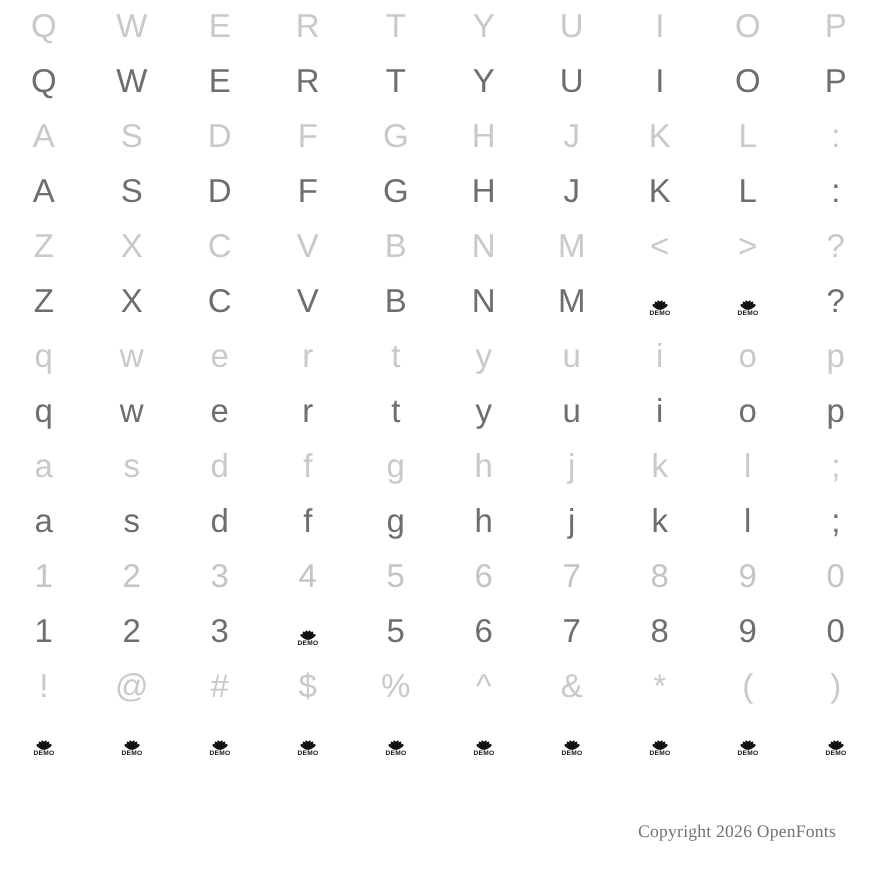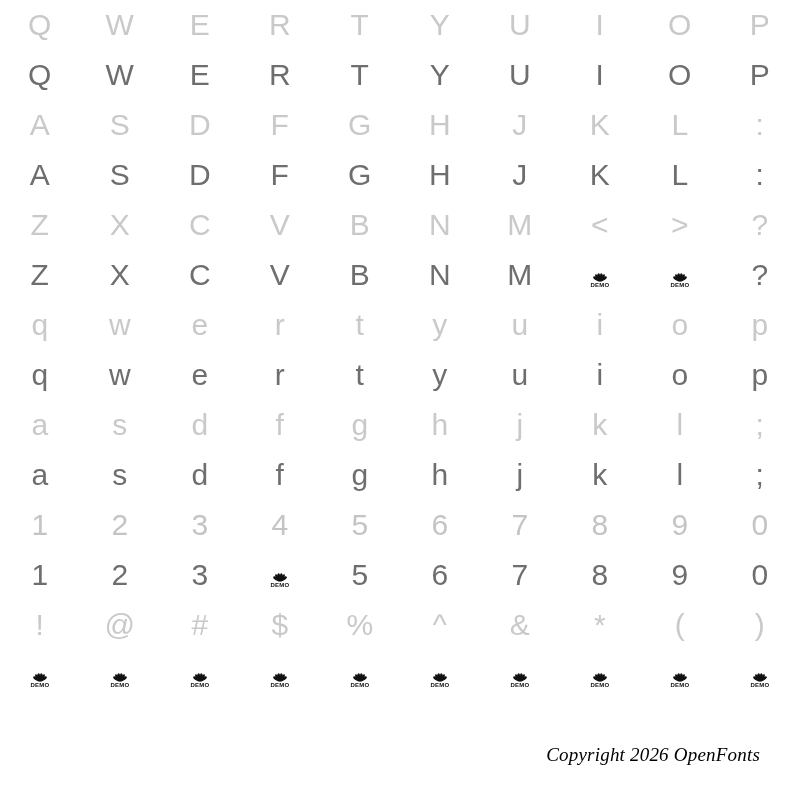--- a/index.html
+++ b/index.html
@@ -105,24 +105,23 @@
     line-height: 1;
     margin-top: 1px;
   }
   .footer {
     position: absolute;
     left: 0;
     right: 40px;
     bottom: 34px;
     text-align: right;
     font-family: "Liberation Serif", serif;
-    font-size: 19px;
-    color: #000000;
+    font-size: 16px;
+    color: #737373;
     letter-spacing: 0.2px;
-    font-style: italic;
   }
 </style>
 </head>
 <body>
 
 <div id="specimen">
   <div class="grid" id="glyph-grid">
       <div class="cell row-light">
         <span class="glyph">Q</span>
       </div>

